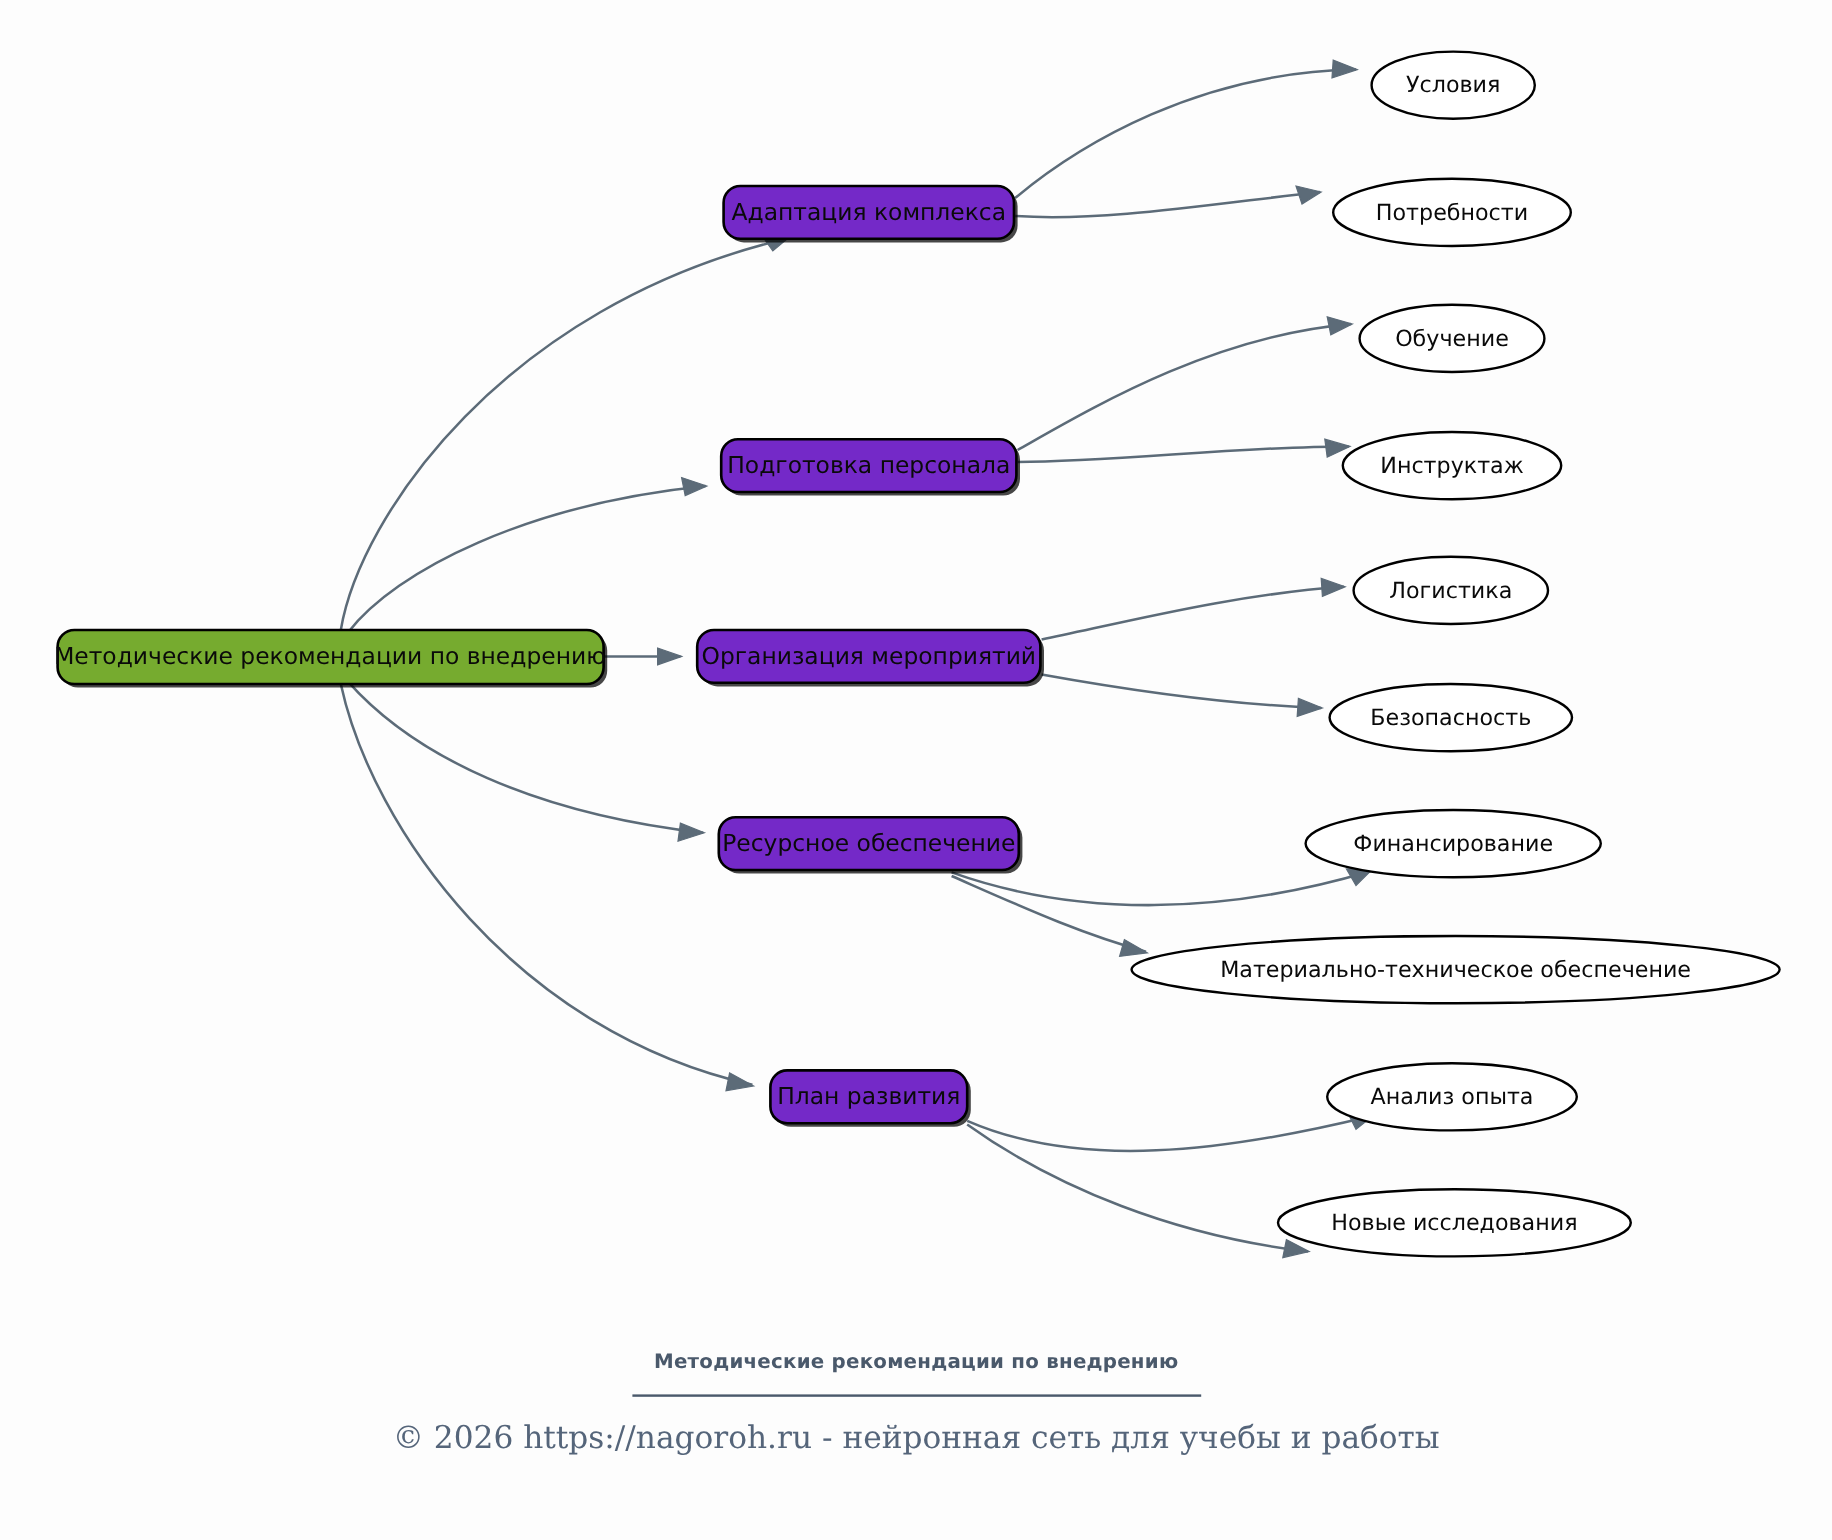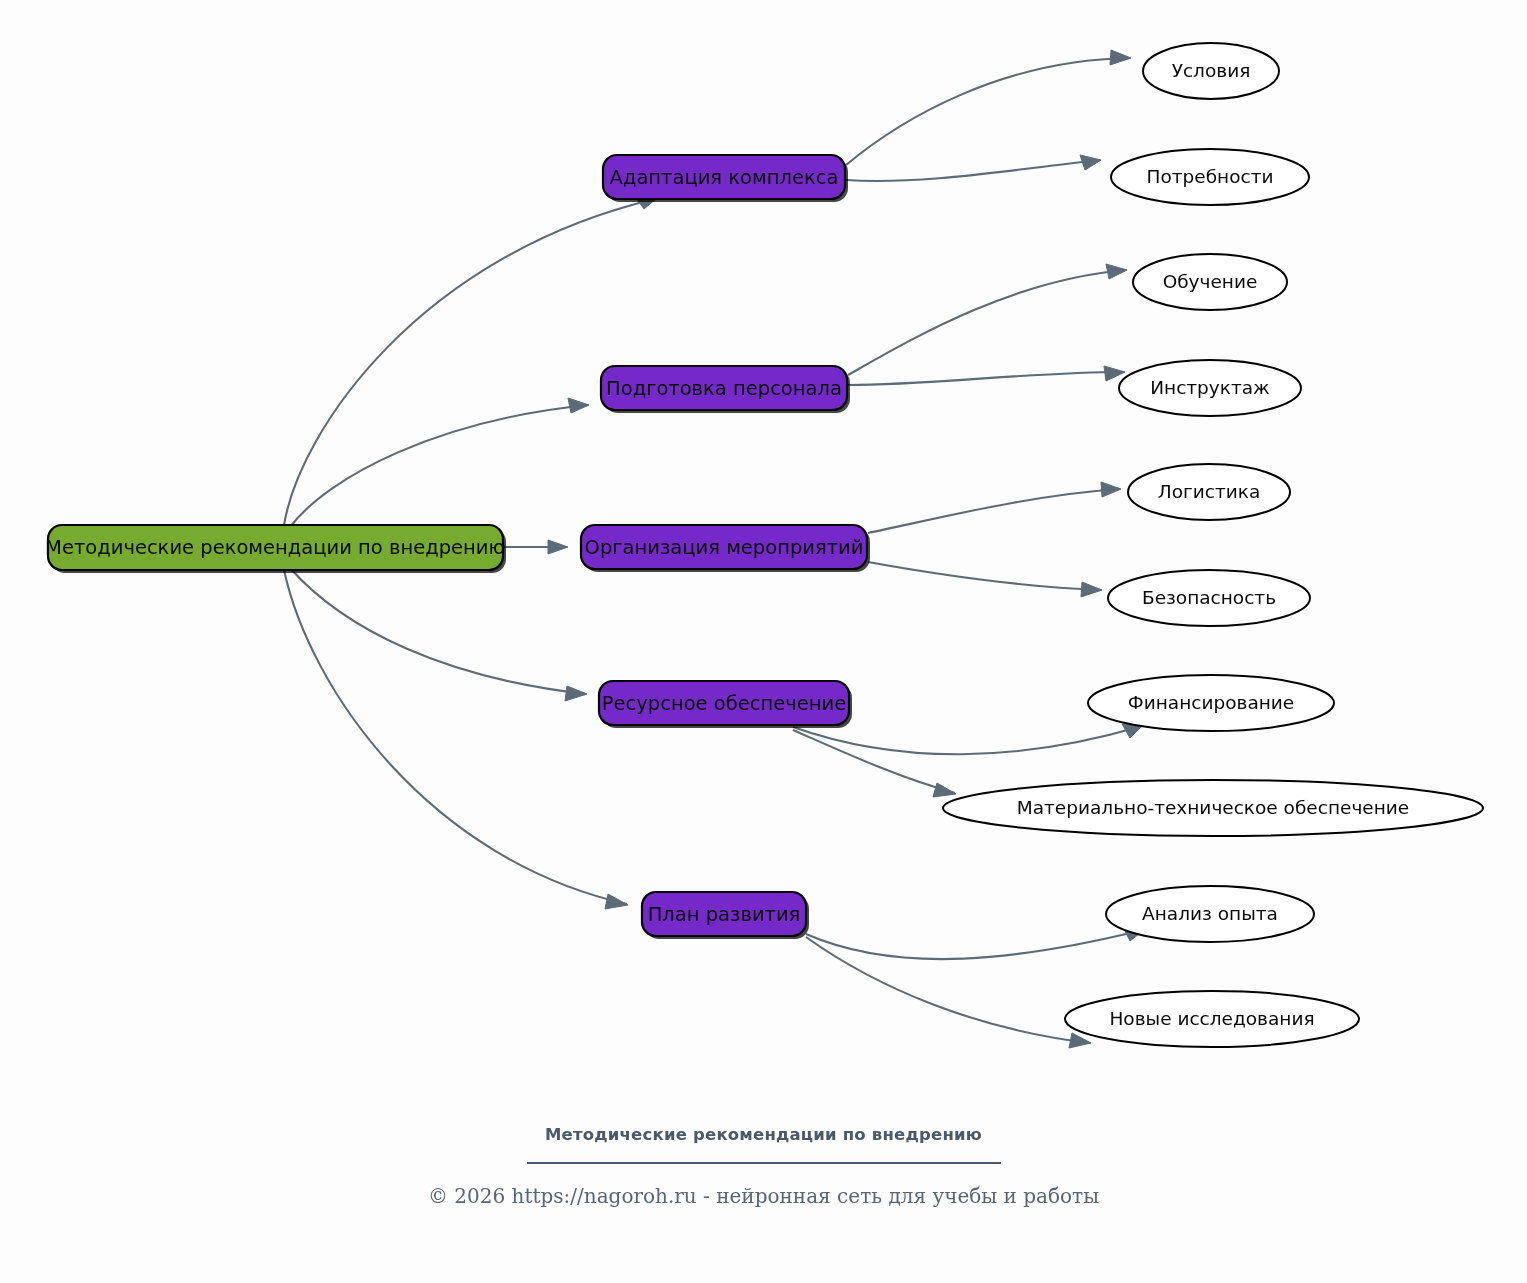--- a/index.html
+++ b/index.html
@@ -91,21 +91,21 @@
   #footer-rule .rule-inner {
     display: inline-block;
     width: 474px;
     height: 0;
     border-top: 2px solid #4a596b;
     vertical-align: middle;
   }
   #footer-copy {
     top: 1184px;
     font-family: "DejaVu Serif", "Liberation Serif", serif;
-    font-size: 20px;
+    font-size: 26px;
     color: #55657a;
   }
 </style>
 </head>
 <body>
 
 <div id="canvas">
 
   <svg id="graph" viewBox="0 0 1527 1283">
 

